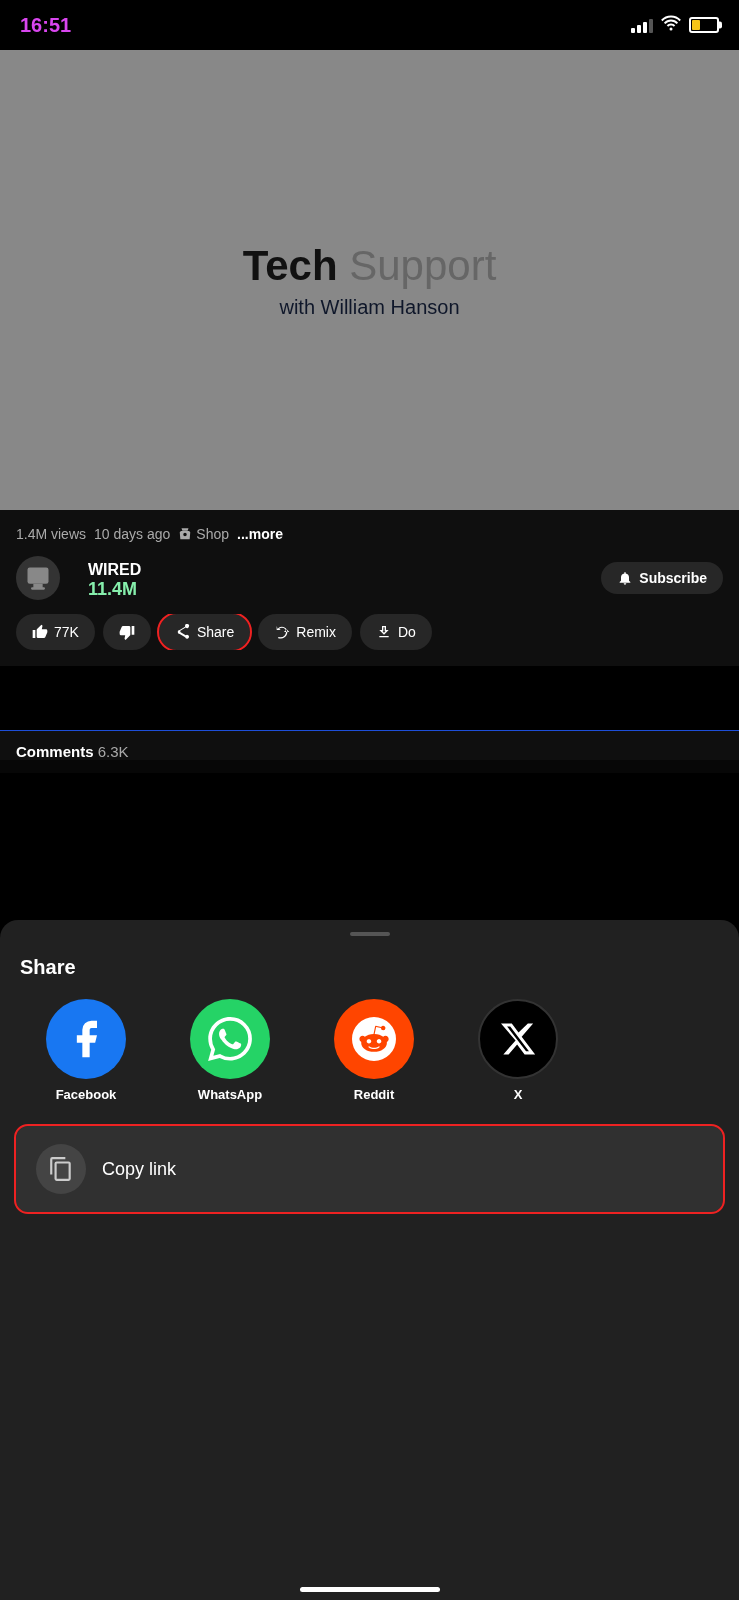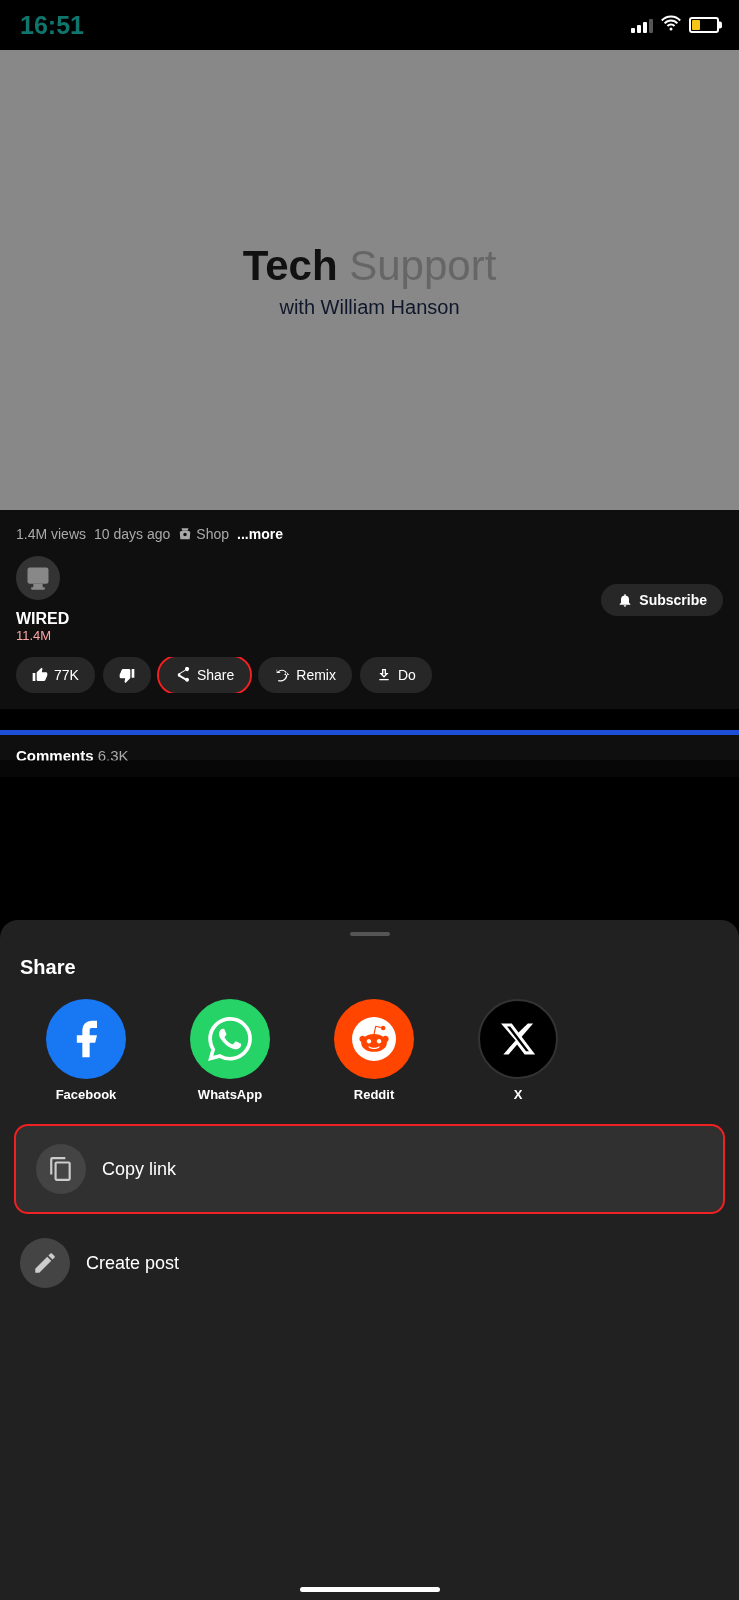--- a/index.html
+++ b/index.html
@@ -18,22 +18,22 @@
       top: 0; left: 0; right: 0;
       height: 50px;
       background: #000;
       display: flex;
       align-items: center;
       justify-content: space-between;
       padding: 0 20px;
       z-index: 100;
     }
     .status-time {
-      color: #0f766e;
-      font-size: 25px;
+      color: #d946ef;
+      font-size: 20px;
       font-weight: 600;
     }
     .status-icons {
       display: flex;
       align-items: center;
       gap: 8px;
     }
     .signal-bars {
       display: flex;
       align-items: flex-end;
@@ -143,44 +143,44 @@
 
     
     .channel-row {
       display: flex;
       align-items: center;
       justify-content: space-between;
       margin-bottom: 14px;
     }
     .channel-left {
       display: flex;
-      align-items: flex-start;
-      gap: 10px;
-      flex-direction: column;
+      align-items: flex-end;
+      gap: 28px;
     }
     .channel-avatar {
       width: 44px;
       height: 44px;
       background: #333;
       border-radius: 50%;
       display: flex;
       align-items: center;
       justify-content: center;
       color: #999;
       font-size: 18px;
       font-weight: 700;
     }
     .channel-name {
       color: #fff;
       font-size: 16px;
       font-weight: 600;
     }
     .channel-subs {
-      color: #fca5a5;
-      font-size: 13px;
+      color: #86efac;
+      font-size: 18px;
+      font-weight: bold;
     }
     .subscribe-btn {
       background: #272727;
       border: none;
       border-radius: 20px;
       padding: 8px 16px;
       display: flex;
       align-items: center;
       gap: 6px;
       color: #fff;
@@ -211,21 +211,21 @@
       outline: 2.5px solid #e22;
     }
 
     
     .comments-bar {
       position: absolute;
       top: 730px;
       left: 0; right: 0;
       background: #0f0f0f;
       padding: 12px 16px;
-      border-top: 5px solid #1d4ed8;
+      border-top: 1px solid #1d4ed8;
     }
     .comments-label {
       color: #fff;
       font-size: 15px;
       font-weight: 600;
     }
     .comments-count {
       color: #aaa;
       font-weight: 400;
     }
@@ -539,28 +539,20 @@
 
   <button class="copy-link-btn">
     <div class="copy-link-icon-wrap">
       <svg width="26" height="26" viewBox="0 0 24 24" fill="#ccc">
         <path d="M16 1H4a2 2 0 0 0-2 2v14h2V3h12V1zm3 4H8a2 2 0 0 0-2 2v14a2 2 0 0 0 2 2h11a2 2 0 0 0 2-2V7a2 2 0 0 0-2-2zm0 16H8V7h11v14z"></path>
       </svg>
     </div>
     <span class="copy-link-text">Copy link</span>
   </button>
 
-  <button class="create-post-btn">
-    <div class="create-post-icon-wrap">
-      <svg width="26" height="26" viewBox="0 0 24 24" fill="#ccc">
-        <path d="M3 17.25V21h3.75L17.81 9.94l-3.75-3.75L3 17.25zM20.71 7.04a1 1 0 0 0 0-1.41l-2.34-2.34a1 1 0 0 0-1.41 0l-1.83 1.83 3.75 3.75 1.83-1.83z"></path>
-      </svg>
-    </div>
-    <span class="create-post-text">Create post</span>
-  </button>
 
 </div>
 
 <div style="position:absolute; bottom:100px; left:0; right:0; background:#111; padding:20px 16px; z-index:5;">
   <span class="comment-preview-text">What did medieval english sound like?</span>
 </div>
 
 <div class="home-indicator"></div>
 
 </body></html>

